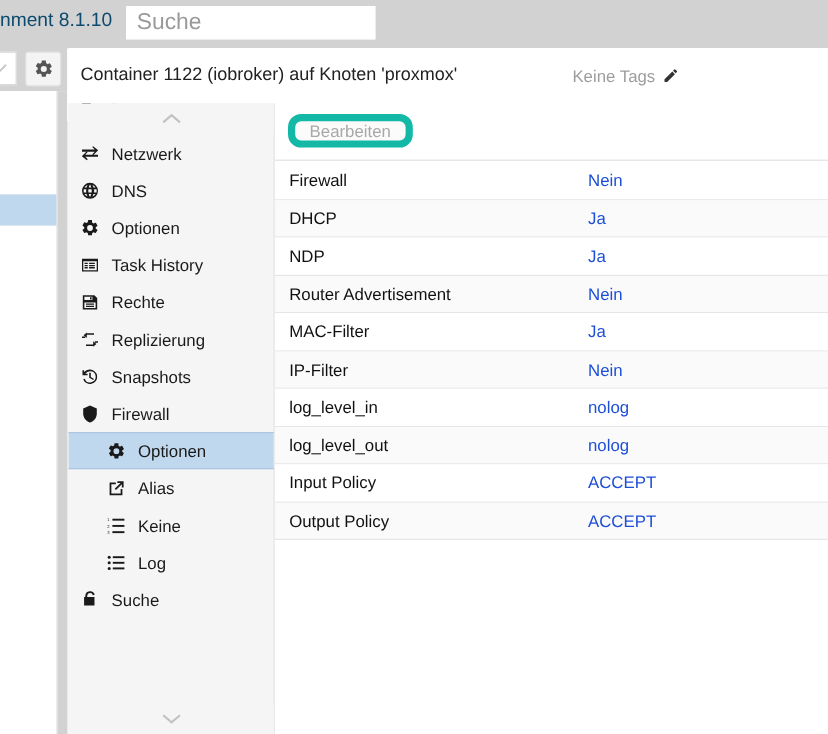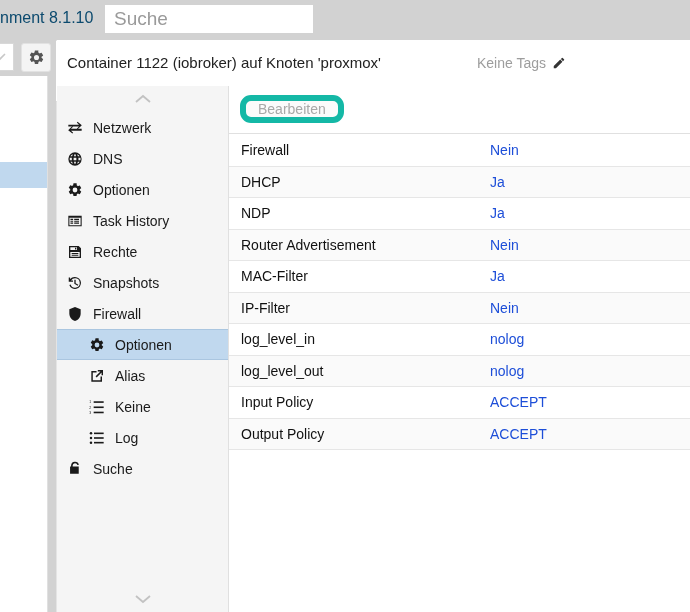--- a/index.html
+++ b/index.html
@@ -378,20 +378,29 @@
           <span class="nav-icon">
             <svg width="16" height="16" viewBox="0 0 24 24">
               <path fill="#1a1a1a" d="M3 3h14.5L21 6.5V21H3V3zm2 2v4h10V5H5zm0 7v7h14v-7H5zm2 1.5h10V15H7v-1.5zm0 2.6h10v1.5H7v-1.5zM12 5.6h2v2.8h-2V5.6z"></path>
             </svg>
           </span>
           <span class="nav-label">Rechte</span>
         </div>
         <div class="nav-item">
           <span class="nav-icon">
             <svg width="16" height="16" viewBox="0 0 24 24">
+              <path fill="#1a1a1a" d="M6 4h11v2H8v4l-4-3.5L8 3v1zM18 20H7v-2h9v-4l4 3.5-4 3.5v-1z"></path>
+              <path fill="#1a1a1a" d="M2 8h4v2H2zM18 14h4v2h-4z"></path>
+            </svg>
+          </span>
+          <span class="nav-label">Replizierung</span>
+        </div>
+        <div class="nav-item">
+          <span class="nav-icon">
+            <svg width="16" height="16" viewBox="0 0 24 24">
               <path fill="#1a1a1a" d="M12 3a9 9 0 1 1-8.5 12l2-.7A7 7 0 1 0 12 5a7 7 0 0 0-5.9 3.2H9v2H2.6V3.8h2v2.3A9 9 0 0 1 12 3zm1 4v5.2l4 2.4-.9 1.5-5.1-3V7h2z"></path>
             </svg>
           </span>
           <span class="nav-label">Snapshots</span>
         </div>
         <div class="nav-item">
           <span class="nav-icon">
             <svg width="16" height="16" viewBox="0 0 24 24">
               <path fill="#1a1a1a" d="M12 1.5L3.5 5v6.3c0 5.2 3.6 10 8.5 11.2 4.9-1.2 8.5-6 8.5-11.2V5L12 1.5z"></path>
             </svg>

